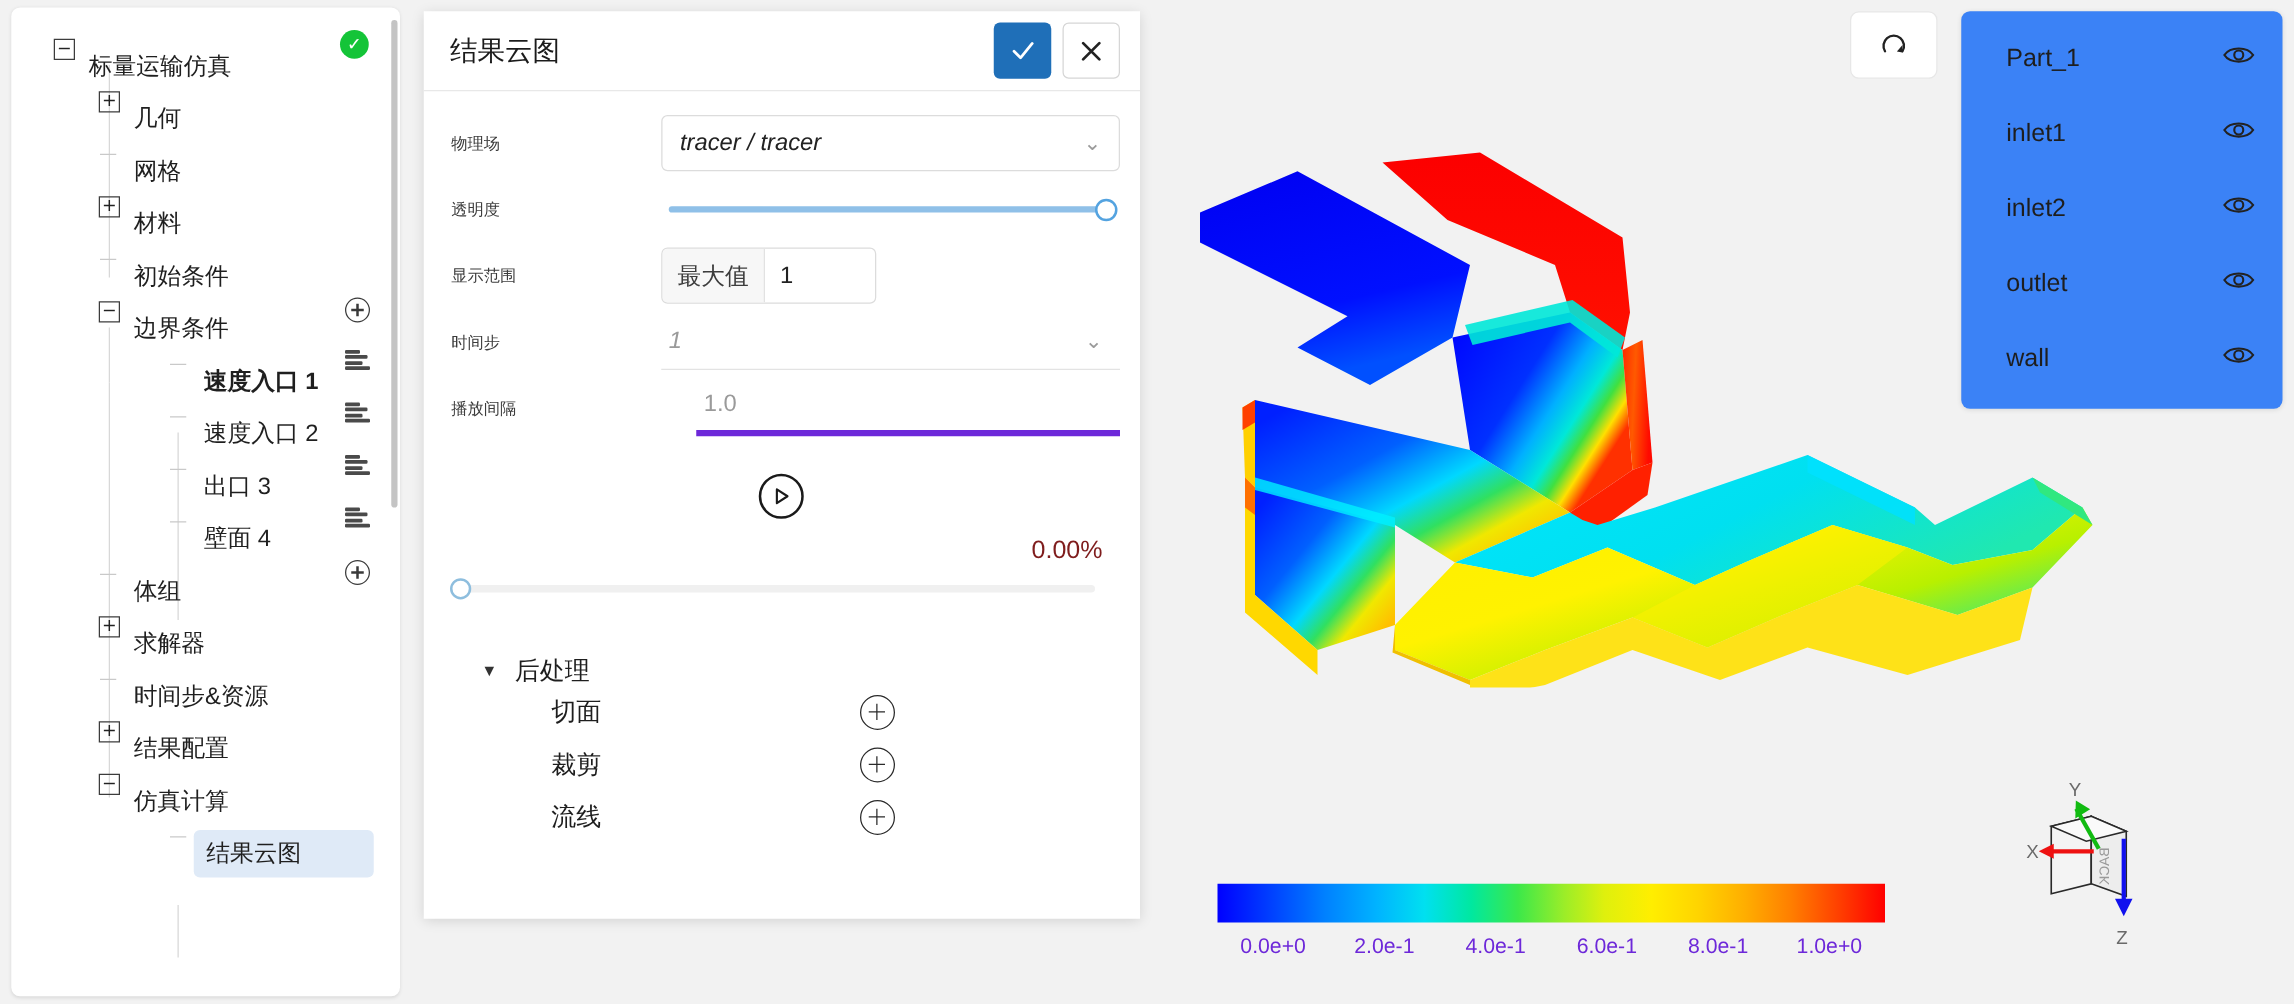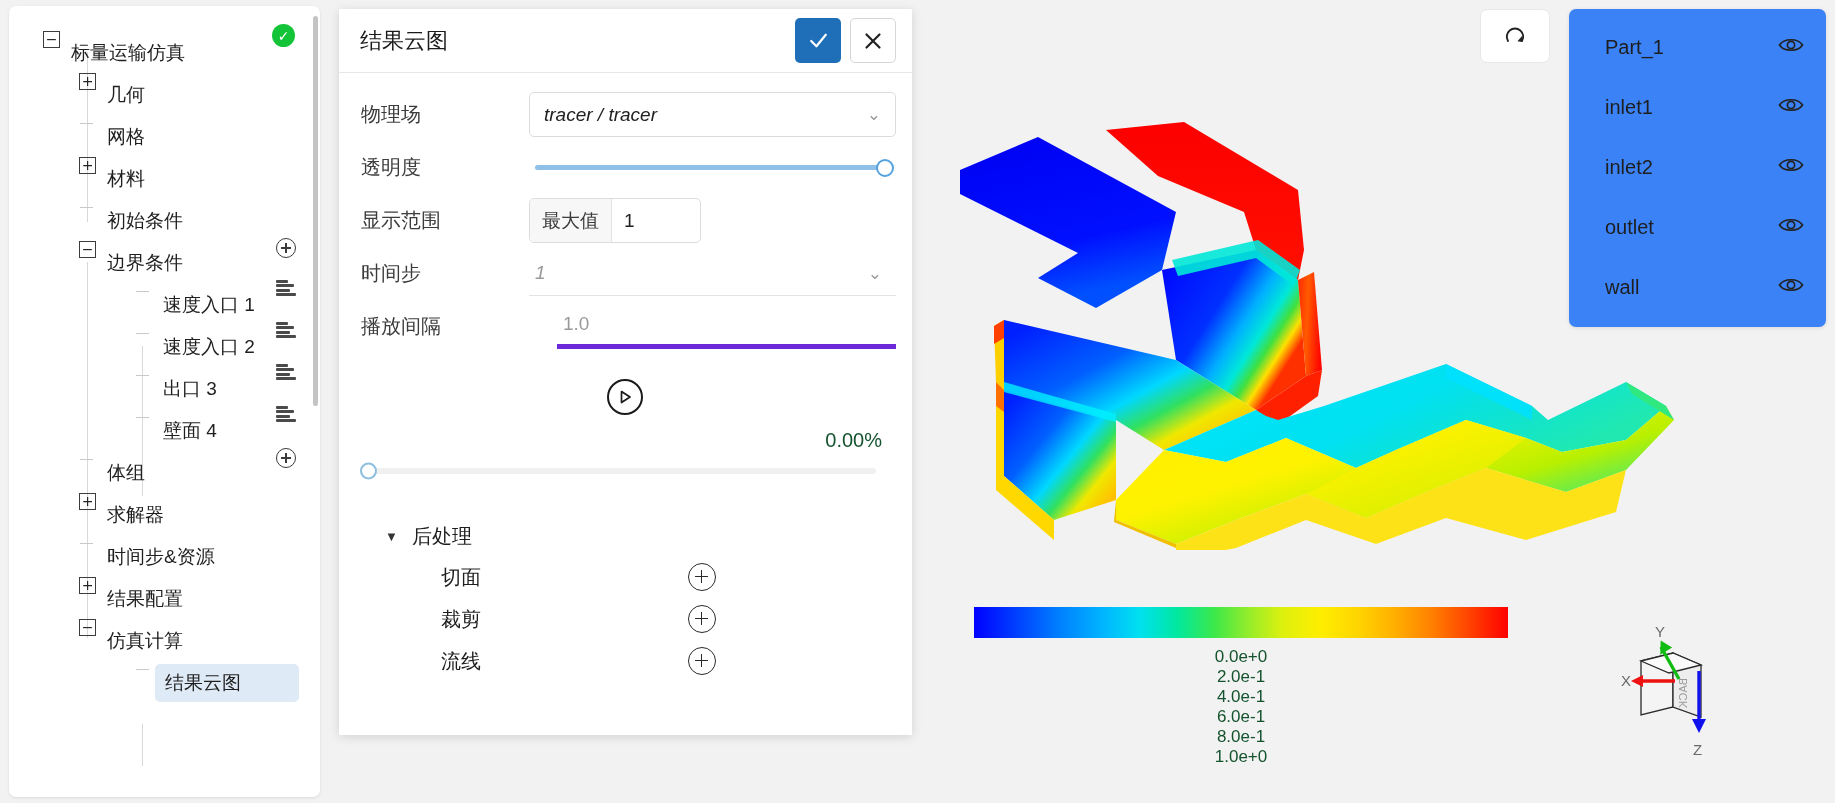--- a/index.html
+++ b/index.html
@@ -107,21 +107,21 @@
   .hbtn {
     width: 46px; height: 45px; border-radius: 5px;
     display: flex; align-items: center; justify-content: center;
     cursor: pointer; font-size: 25px;
   }
   .hbtn.ok { background: #1f6fb8; color: #fff; margin-right: 9px; }
   .hbtn.cancel { background: #fff; border: 1px solid #d6d6d6; color: #222; }
 
   #dlg-body { padding: 15px 16px 0 14px; flex: 1; }
   .frow { display: flex; align-items: center; min-height: 53px; }
-  .flabel { width: 176px; font-size: 20px; color: #3c3c3c; flex: none; padding-left: 8px; }
+  .flabel { width: 176px; font-size: 13px; color: #3c3c3c; flex: none; padding-left: 8px; }
   .fctl { flex: 1; position: relative; }
 
   .select {
     border: 1px solid #dcdcdc; border-radius: 5px; height: 45px;
     display: flex; align-items: center; padding: 0 14px;
     font-size: 19px; color: #222; background: #fff; font-style: italic;
   }
   .select .caret { margin-left: auto; color: #9b9b9b; font-size: 17px; }
 
   .select.plain {
@@ -159,37 +159,37 @@
 
   #playrow { display: flex; justify-content: center; margin-top: 26px; }
   .playbtn {
     width: 36px; height: 36px; border-radius: 50%;
     border: 2.2px solid #1a1a1a;
     display: flex; align-items: center; justify-content: center;
     cursor: pointer;
   }
   .playbtn svg { display: block; }
 
-  #pctrow { text-align: right; font-size: 20px; color: #14532d; padding: 14px 14px 0 0; }
+  #pctrow { text-align: right; font-size: 20px; color: #7f1d1d; padding: 14px 14px 0 0; }
 
   #progress {
     position: relative; height: 6px; background: #f0f0f0; border-radius: 3px;
     margin: 16px 20px 0 14px;
   }
   #progress .knob {
     position: absolute; left: -7px; top: 50%; transform: translateY(-50%);
     width: 17px; height: 17px; border-radius: 50%;
     background: #fff; border: 2.4px solid #8ebede;
   }
 
   #post { margin-top: 42px; padding-left: 32px; }
   #post-head { display: flex; align-items: center; font-size: 20px; color: #1e1e1e; height: 40px; }
   #post-head .tri { margin-right: 14px; font-size: 13px; color: #333; }
   .post-item {
-    display: flex; align-items: center; height: 42px; padding-left: 56px;
+    display: flex; height: 42px; padding-left: 56px;
     font-size: 20px; color: #1e1e1e;
   }
   .post-item .addbtn {
     margin-left: auto; margin-right: 180px;
     width: 28px; height: 28px; border-radius: 50%;
     border: 1.6px solid #2a2a2a; position: relative; cursor: pointer;
   }
   .post-item .addbtn::before, .post-item .addbtn::after {
     content: ""; position: absolute; background: #2a2a2a;
   }
@@ -228,21 +228,21 @@
   }
   #cb-strip {
     height: 31px;
     background: linear-gradient(to right,
       #0000ff 0%, #0040ff 8%, #0080ff 16%, #00b4ff 24%,
       #00e0f0 31%, #00e8a0 38%, #3ce84a 45%, #9ced28 52%,
       #dff00d 58%, #ffee00 65%, #ffd400 72%, #ffae00 79%,
       #ff7e00 86%, #ff4000 93%, #ff0000 100%);
   }
   #cb-ticks {
-    display: flex; margin-top: 9px; font-size: 17px; color: #14532d; flex-direction: column;
+    display: flex; margin-top: 9px; font-size: 17px; color: #6d28d9;
   }
   #cb-ticks span { flex: 1; text-align: center; }
 
   
   #axiswidget { position: absolute; right: 88px; bottom: 32px; width: 140px; height: 150px; }
 </style>
 </head>
 <body>
 
 <div id="root">
@@ -280,21 +280,21 @@
           </div>
           <div class="node" style="padding-left: 70px;">
             <span class="elbow"></span>
             <span class="lbl">初始条件</span>
           </div>
           <div class="node" style="padding-left: 70px;">
             <span class="twisty">−</span>
             <span class="lbl">边界条件</span>
             <span class="rightbtn"><span class="plus-circ"></span></span>
           </div>
-          <div class="node" style="padding-left: 126px;">
+          <div class="node" style="padding-left: 126px; font-weight: bold;">
             <span class="elbow"></span>
             <span class="lbl">速度入口 1</span>
             <span class="rightbtn">
               <span class="burger">
                 <i></i>
                 <i></i>
                 <i></i>
                 <i></i>
               </span>
             </span>

